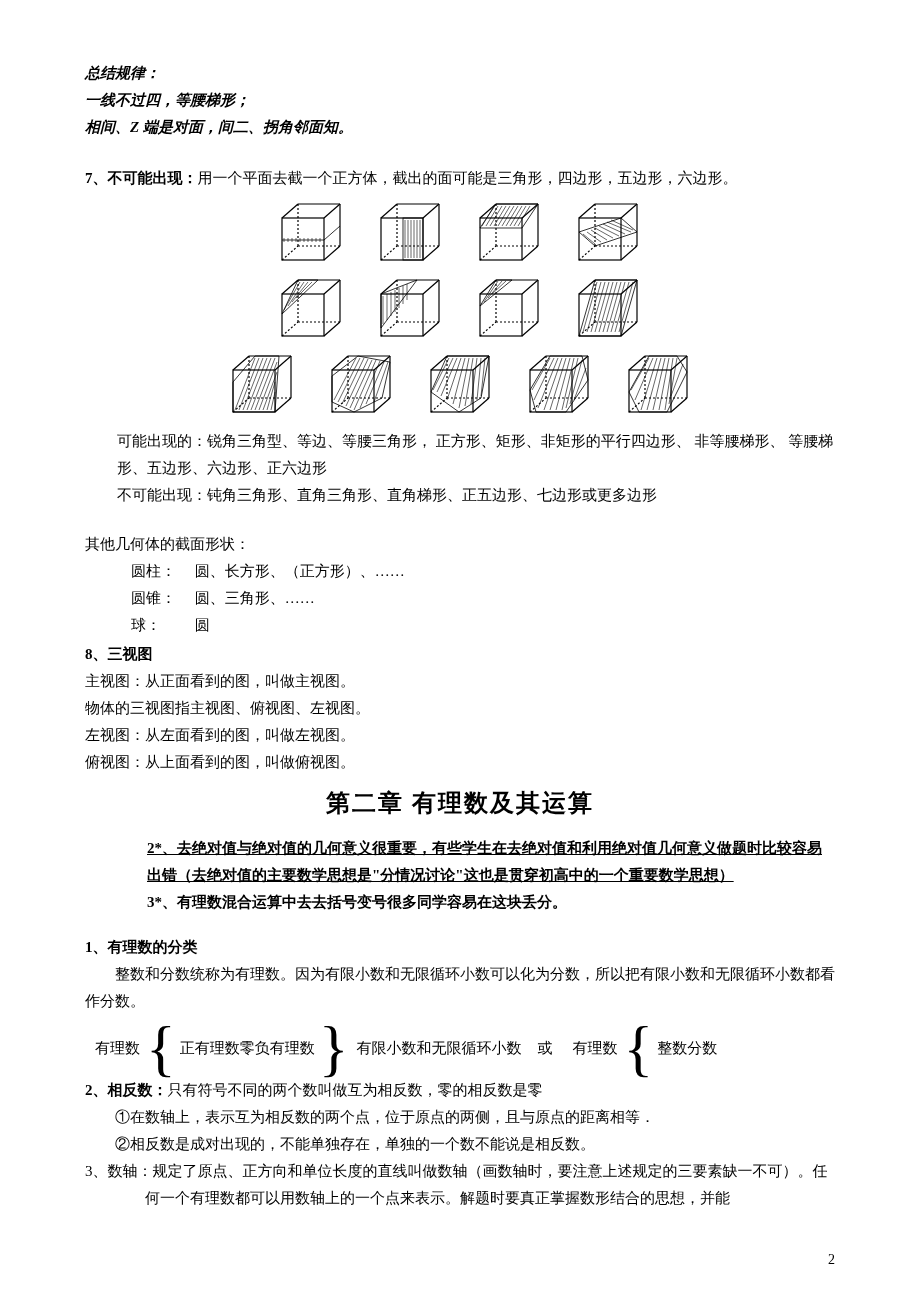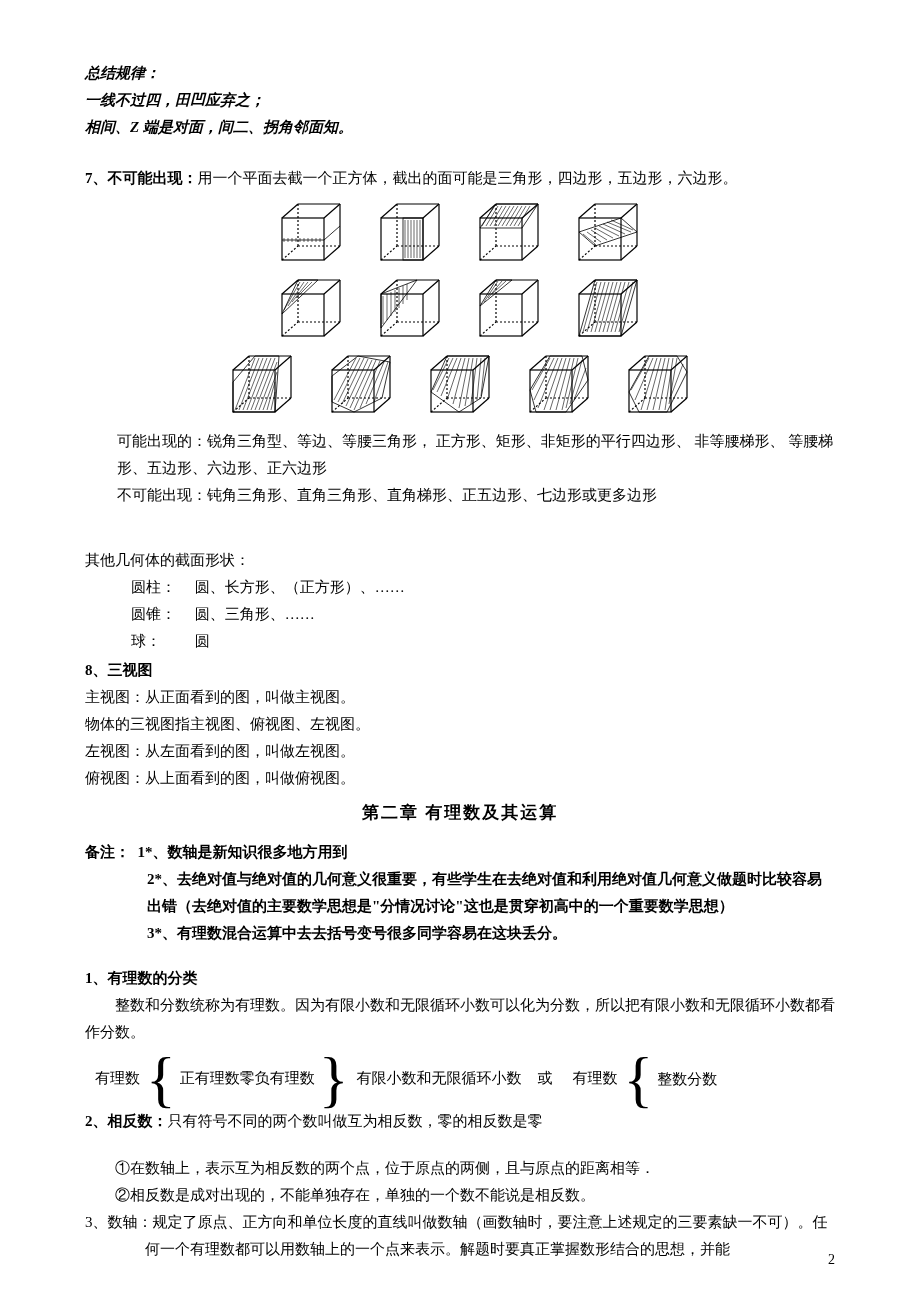--- a/index.html
+++ b/index.html
@@ -18,40 +18,40 @@
     box-sizing: border-box;
     position: relative;
   }
   .bold { font-weight: bold; }
   .indent1 { text-indent: 0; margin-left: 15px; font-style: italic; }
   .line { margin: 0; padding: 0; }
   .section-num { font-family: "Times New Roman", serif; font-weight: bold; }
   .cubes-wrap { text-align: center; margin: 0 0 4px 0; }
   .cubes-row { display: flex; justify-content: center; gap: 24px; margin: 8px 0; }
   .cubes-row svg { display: block; }
-  .chapter-title { text-align: center; font-size: 17px; font-weight: bold; margin: 6px 0 10px 0; letter-spacing: 2px; }
+  .chapter-title { text-align: center; font-size: 24px; font-weight: bold; margin: 6px 0 10px 0; letter-spacing: 2px; }
   .note-block { margin-top: 2px; }
   .note-prefix { font-family: "Times New Roman", serif; }
   .bracket-wrap { display: flex; align-items: center; margin: 4px 0 0 10px; flex-wrap: nowrap; }
   .bracket-label { margin-right: 6px; }
   .brace-col { display: flex; flex-direction: row; justify-content: space-around; padding: 0 4px; line-height: 1.4; }
   .brace { font-size: 62px; line-height: 58px; font-family: serif; }
   .brace-r { font-size: 62px; line-height: 58px; font-family: serif; }
   .mid-text { margin: 0 8px; }
   .list-lab { display: inline-block; width: 60px; }
   .page-num { position: absolute; bottom: 30px; right: 85px; font-family: "Times New Roman", serif; font-size: 14px; }
   .tight { margin-top: 2px; }
 </style>
 </head>
 <body>
 
 <div class="page">
 
   <p class="line indent1 bold">总结规律：</p>
-  <p class="line indent1 bold">一线不过四，田凹应弃之；</p>
+  <p class="line indent1 bold">一线不过四，等腰梯形；</p>
   <p class="line indent1 bold">相间、Z 端是对面，间二、拐角邻面知。</p>
 
   <p class="line" style="margin-top:24px;">
     <span class="section-num">7、</span><span class="bold">不可能出现：</span><span>用一个平面去截一个正方体，截出的面可能是三角形，四边形，五边形，六边形。</span>
   </p>
 
   <div class="cubes-wrap">
     <div class="cubes-row">
       <svg width="75" height="68">
           <g stroke="#000" stroke-width="1.2" fill="none">
@@ -400,38 +400,35 @@
     </div>
   </div>
 
   <p class="line" style="padding-left:32px; text-indent:0;">
     <span>可能出现的：</span><span>锐角三角型、等边、等腰三角形，  正方形、矩形、非矩形的平行四边形、  非等腰梯形、  等腰梯形、五边形、六边形、正六边形</span>
   </p>
   <p class="line" style="padding-left:32px;">
     <span>不可能出现：</span><span>钝角三角形、直角三角形、直角梯形、正五边形、七边形或更多边形</span>
   </p>
 
-  <p class="line" style="margin-top:38px;">其他几何体的截面形状：</p>
+  <p class="line" style="margin-top:22px;">其他几何体的截面形状：</p>
   <p class="line" style="padding-left:46px;"><span class="list-lab">圆柱：</span><span>  圆、长方形、（正方形）、……</span></p>
   <p class="line" style="padding-left:46px;"><span class="list-lab">圆锥：</span><span>  圆、三角形、……</span></p>
   <p class="line" style="padding-left:46px;"><span class="list-lab">球：</span><span>    圆</span></p>
 
   <p class="line bold tight"><span class="section-num">8、</span><span>三视图</span></p>
   <p class="line">主视图：从正面看到的图，叫做主视图。</p>
   <p class="line">物体的三视图指主视图、俯视图、左视图。</p>
   <p class="line">左视图：从左面看到的图，叫做左视图。</p>
   <p class="line">俯视图：从上面看到的图，叫做俯视图。</p>
 
   <p class="chapter-title">第二章    有理数及其运算</p>
 
   <div class="note-block">
-    <p class="line bold" style="padding-left:0;">
-      <span>备注：</span>&nbsp;&nbsp;<span class="note-prefix">1*、</span><span>数轴是新知识很多地方用到</span>
-    </p>
-    <p class="line bold" style="padding-left:62px; text-indent:-0px;">
+    <p class="line bold" style="padding-left:62px; text-indent:-0px;text-decoration:underline;">
       <span class="note-prefix">2*、</span><span>去绝对值与绝对值的几何意义很重要，有些学生在去绝对值和利用绝对值几何意义做题时比较容易出错（去绝对值的主要数学思想是"分情况讨论"这也是贯穿初高中的一个重要数学思想）</span>
     </p>
     <p class="line bold" style="padding-left:62px;">
       <span class="note-prefix">3*、</span><span>有理数混合运算中去去括号变号很多同学容易在这块丢分。</span>
     </p>
   </div>
 
   <p class="line bold" style="margin-top:18px;"><span class="section-num">1、</span><span>有理数的分类</span></p>
   <p class="line" style="text-indent:2em;">整数和分数统称为有理数。因为有限小数和无限循环小数可以化为分数，所以把有限小数和无限循环小数都看作分数。</p>
 
@@ -448,21 +445,21 @@
     <span class="mid-text">或</span>
     <span class="bracket-label" style="margin-left:12px;">有理数</span>
     <span class="brace">{</span>
     <div class="brace-col" style="line-height:2.0;">
       <span>整数</span>
       <span>分数</span>
     </div>
   </div>
 
   <p class="line"><span class="section-num bold">2、</span><span class="bold">相反数：</span><span>只有符号不同的两个数叫做互为相反数，零的相反数是零</span></p>
-  <p class="line" style="padding-left:30px;margin-top:20px;">①在数轴上，表示互为相反数的两个点，位于原点的两侧，且与原点的距离相等．</p>
+  <p class="line" style="padding-left:30px;">①在数轴上，表示互为相反数的两个点，位于原点的两侧，且与原点的距离相等．</p>
   <p class="line" style="padding-left:30px;">②相反数是成对出现的，不能单独存在，单独的一个数不能说是相反数。</p>
 
   <p class="line" style="padding-left:60px; text-indent:-60px;">
     <span>3、</span><span>数轴：</span><span>规定了原点、正方向和单位长度的直线叫做数轴（画数轴时，要注意上述规定的三要素缺一不可）。任何一个有理数都可以用数轴上的一个点来表示。解题时要真正掌握数形结合的思想，并能</span>
   </p>
 
   <div class="page-num">2</div>
 </div>
 
 </body></html>

